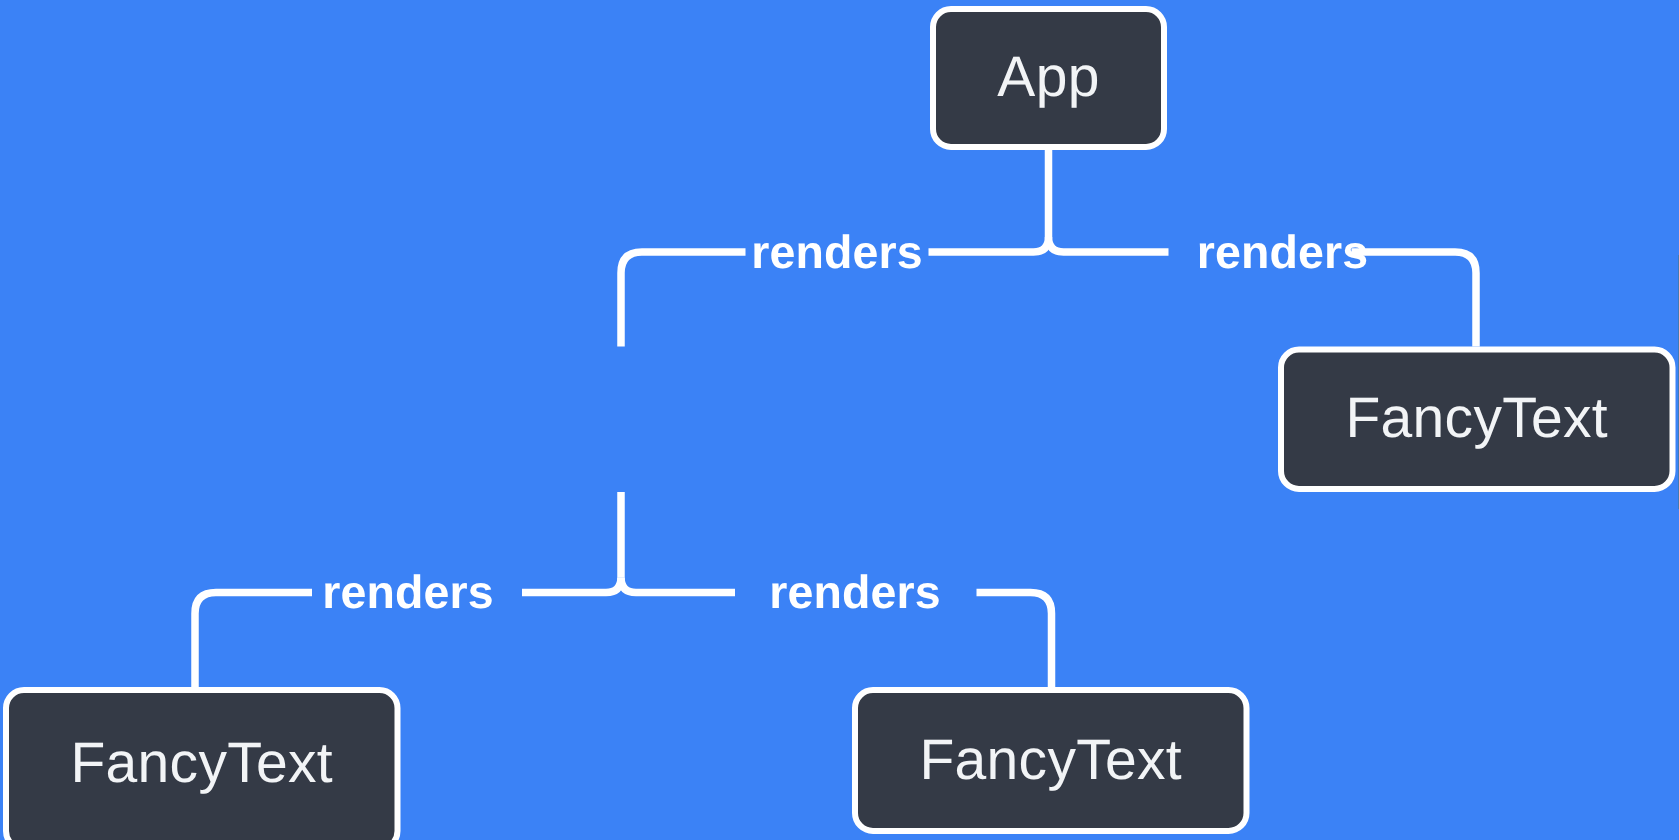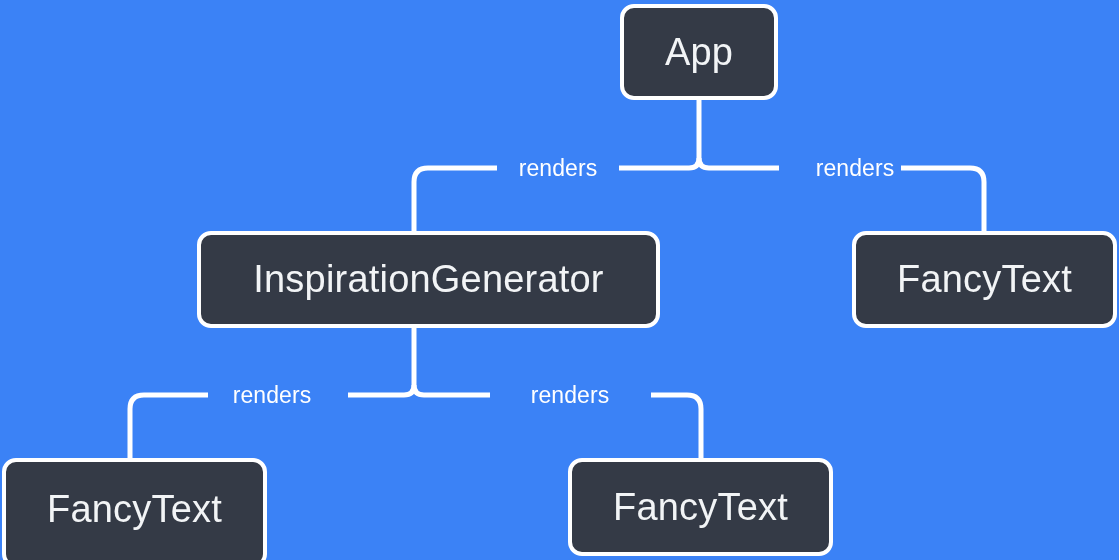--- a/index.html
+++ b/index.html
@@ -42,22 +42,22 @@
     font-family: "Liberation Sans", sans-serif;
     font-size: 38px;
     font-weight: 400;
     letter-spacing: 0.2px;
     white-space: nowrap;
   }
   .edge-label {
     position: absolute;
     color: #ffffff;
     font-family: "Liberation Sans", sans-serif;
-    font-size: 23px;
-    font-weight: 400;
+    font-size: 31px;
+    font-weight: 700;
     letter-spacing: 0.1px;
     white-space: nowrap;
     transform: translate(-50%, -50%);
     line-height: 1;
   }
 </style>
 </head>
 <body>
 
 <div id="diagram-root">
@@ -82,23 +82,20 @@
       <path d="M 208 395 L 144 395 q -14 0 -14 14 L 130 458"></path>
 
       <path d="M 651 395 L 687 395 q 14 0 14 14 L 701 458"></path>
     </g>
   </svg>
 
   <div class="node-box" style="left:620px; top:4px; width:158px; height:96px;">
     <span class="node-label">App</span>
   </div>
 
-  <div class="node-box" style="left:197px; top:231px; width:463px; height:97px;">
-    <span class="node-label">InspirationGenerator</span>
-  </div>
 
   <div class="node-box" style="left:852px; top:231px; width:265px; height:97px;">
     <span class="node-label">FancyText</span>
   </div>
 
   <div class="node-box" style="left:2px; top:458px; width:265px; height:110px;">
     <span class="node-label" style="position:relative; top:-4px;">FancyText</span>
   </div>
 
   <div class="node-box" style="left:568px; top:458px; width:265px; height:98px;">

